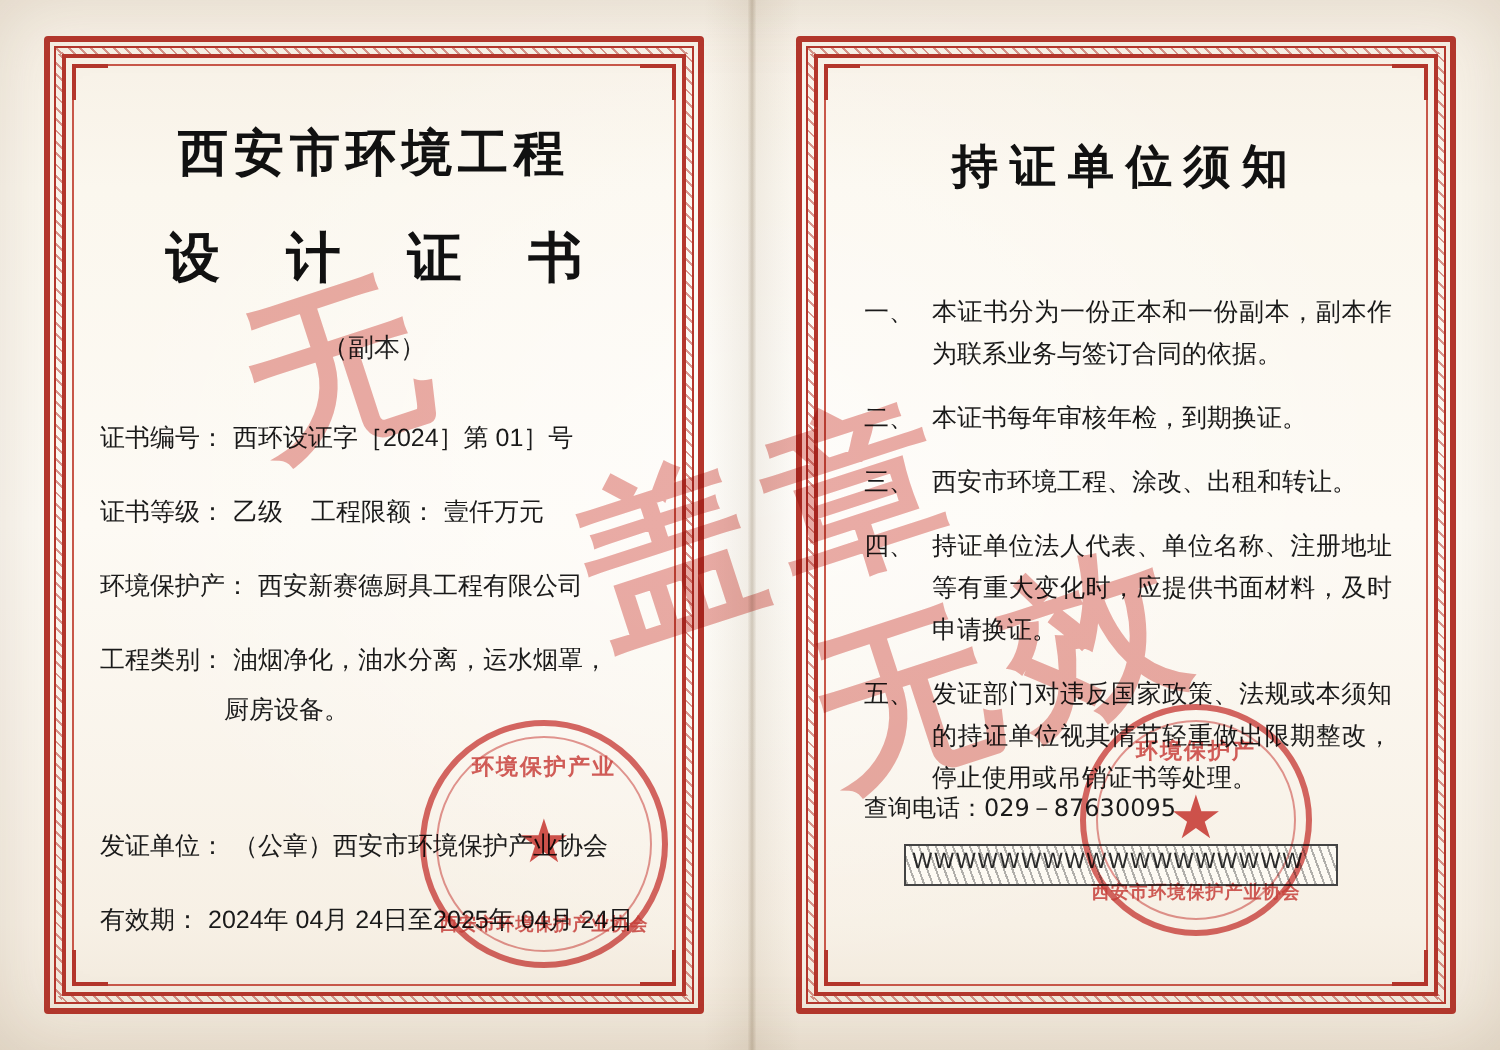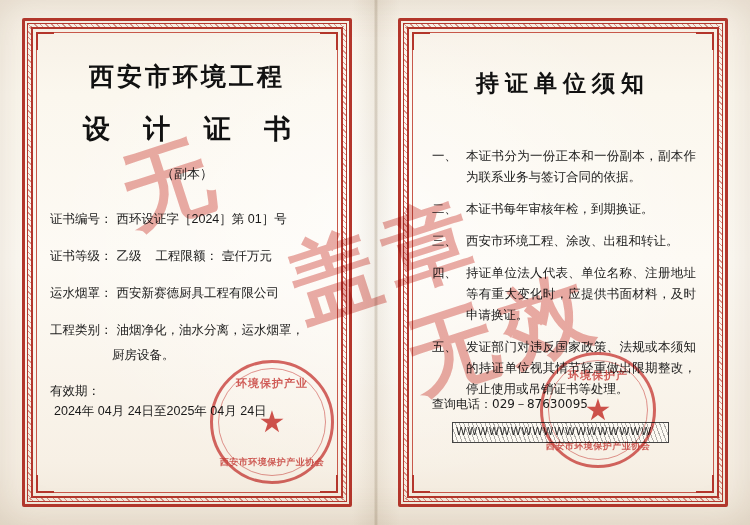--- a/index.html
+++ b/index.html
@@ -174,21 +174,20 @@
     margin-top: -12px;
     margin-bottom: 16px;
     font-family: "DejaVu Serif", "Liberation Serif", serif;
   }
 
   .issuer-row {
     margin-top: 48px;
   }
   .validity-row {
     margin-top: 12px;
-    flex-direction: column;
   }
 
   
   .notice-title {
     text-align: center;
     font-size: 23px;
     font-weight: bold;
     letter-spacing: 6px;
     margin-top: 30px;
     color: #111;
@@ -347,30 +346,34 @@
 
         <div class="field-row two-col">
           <span class="field-label">证书等级：</span>
           <span class="field-value handwritten">乙级</span>
           <span class="gap"></span>
           <span class="field-label">工程限额：</span>
           <span class="field-value handwritten">壹仟万元</span>
         </div>
 
         <div class="field-row">
-          <span class="field-label">运水烟罩：</span>
+          <span class="field-label">环境保护产：</span>
           <span class="field-value handwritten">西安新赛德厨具工程有限公司</span>
         </div>
 
         <div class="field-row">
           <span class="field-label">工程类别：</span>
           <span class="field-value handwritten">油烟净化，油水分离，运水烟罩，</span>
         </div>
         <div class="field-wrap-second">厨房设备。</div>
 
+        <div class="field-row issuer-row">
+          <span class="field-label">发证单位：</span>
+          <span class="field-value handwritten">（公章）西安市环境保护产业协会</span>
+        </div>
 
         <div class="field-row validity-row">
           <span class="field-label">有效期：</span>
           <span class="field-value handwritten">2024年 04月 24日至2025年 04月 24日</span>
         </div>
 
       </div>
     </div>
   </div>
 

